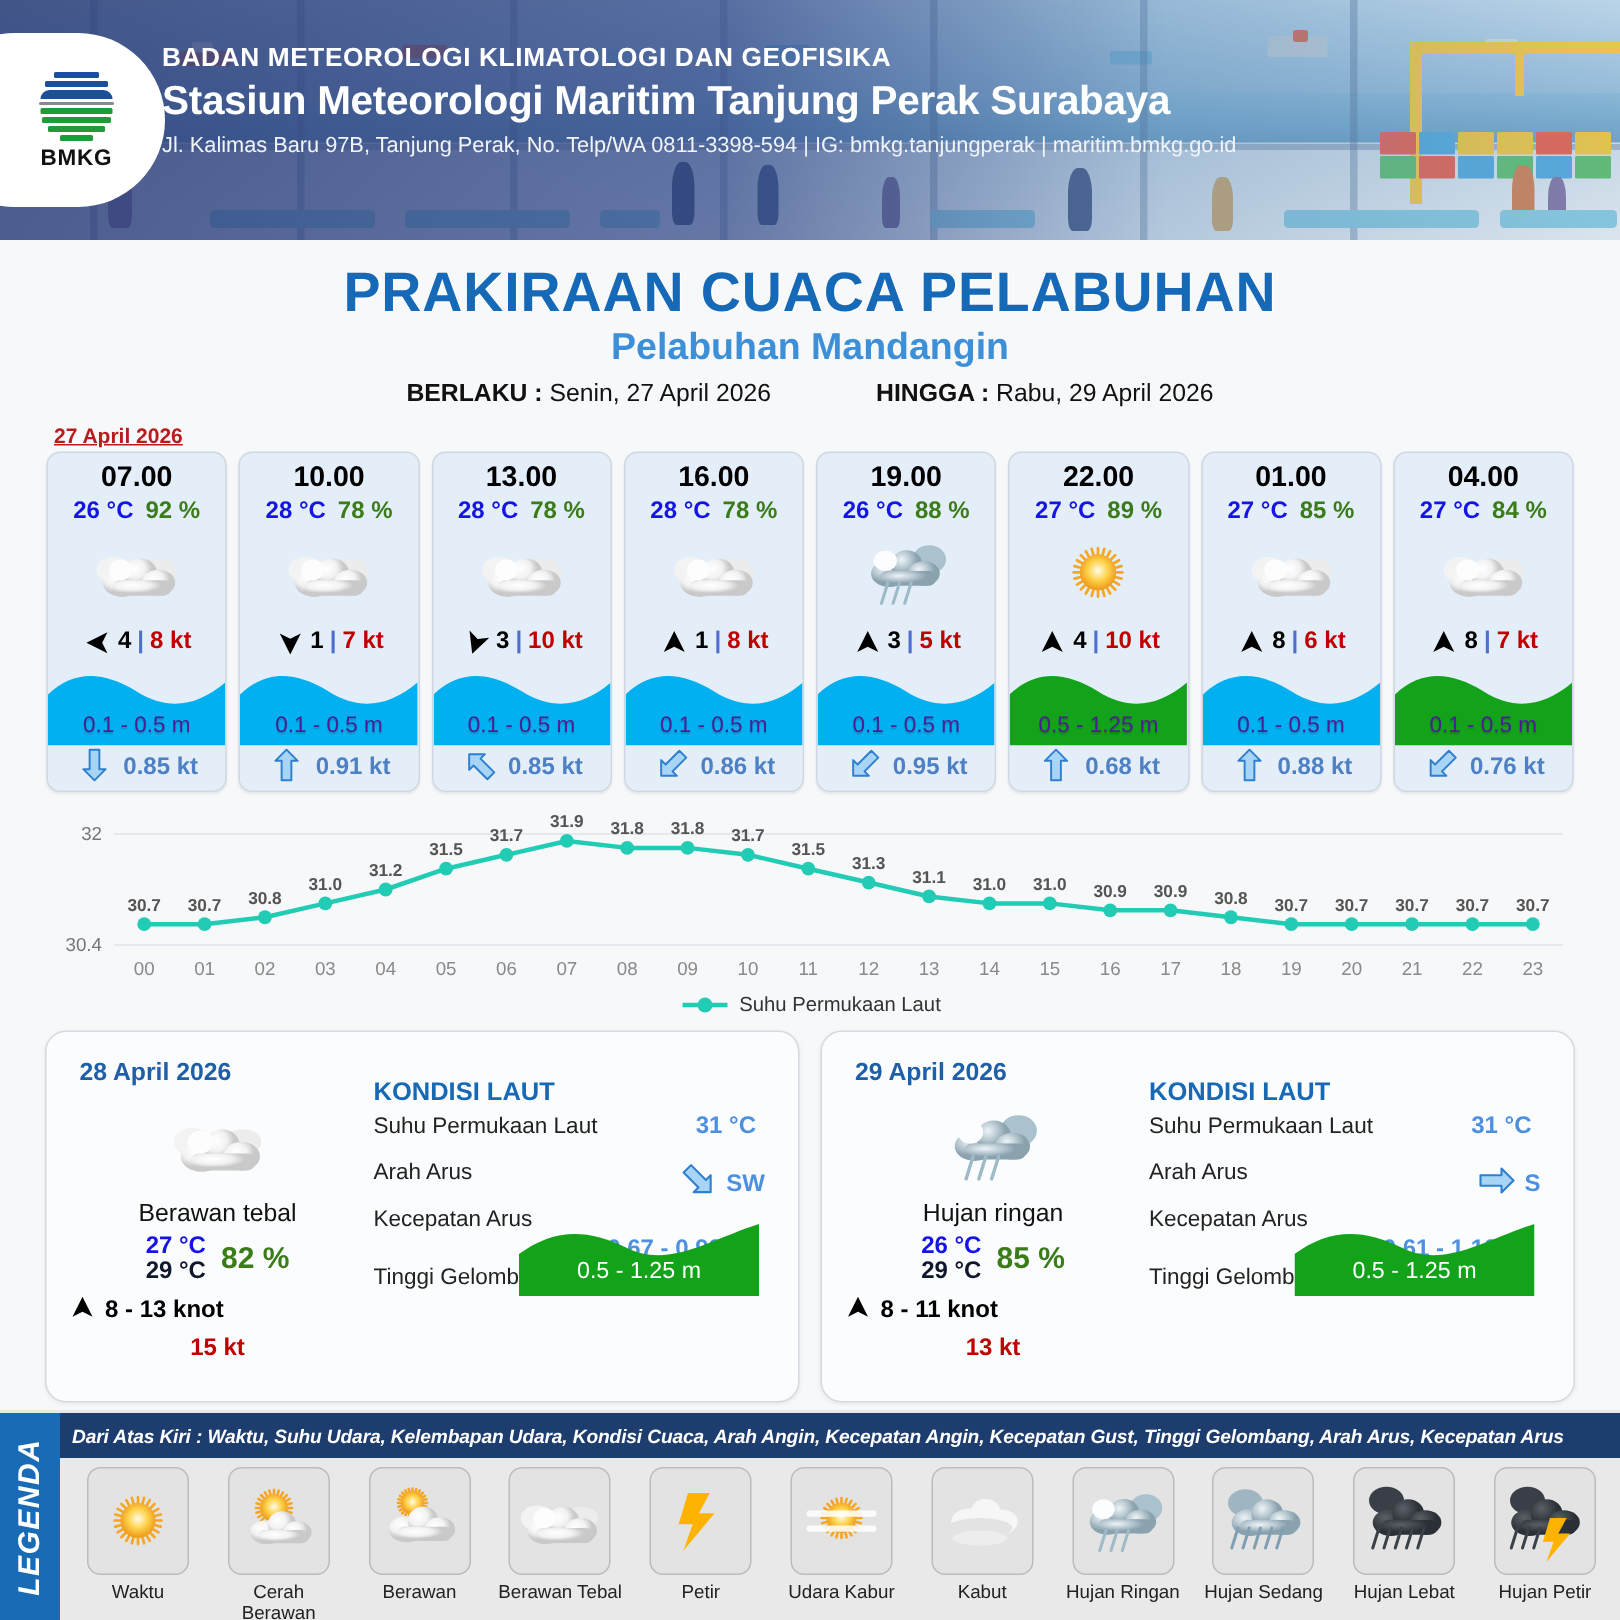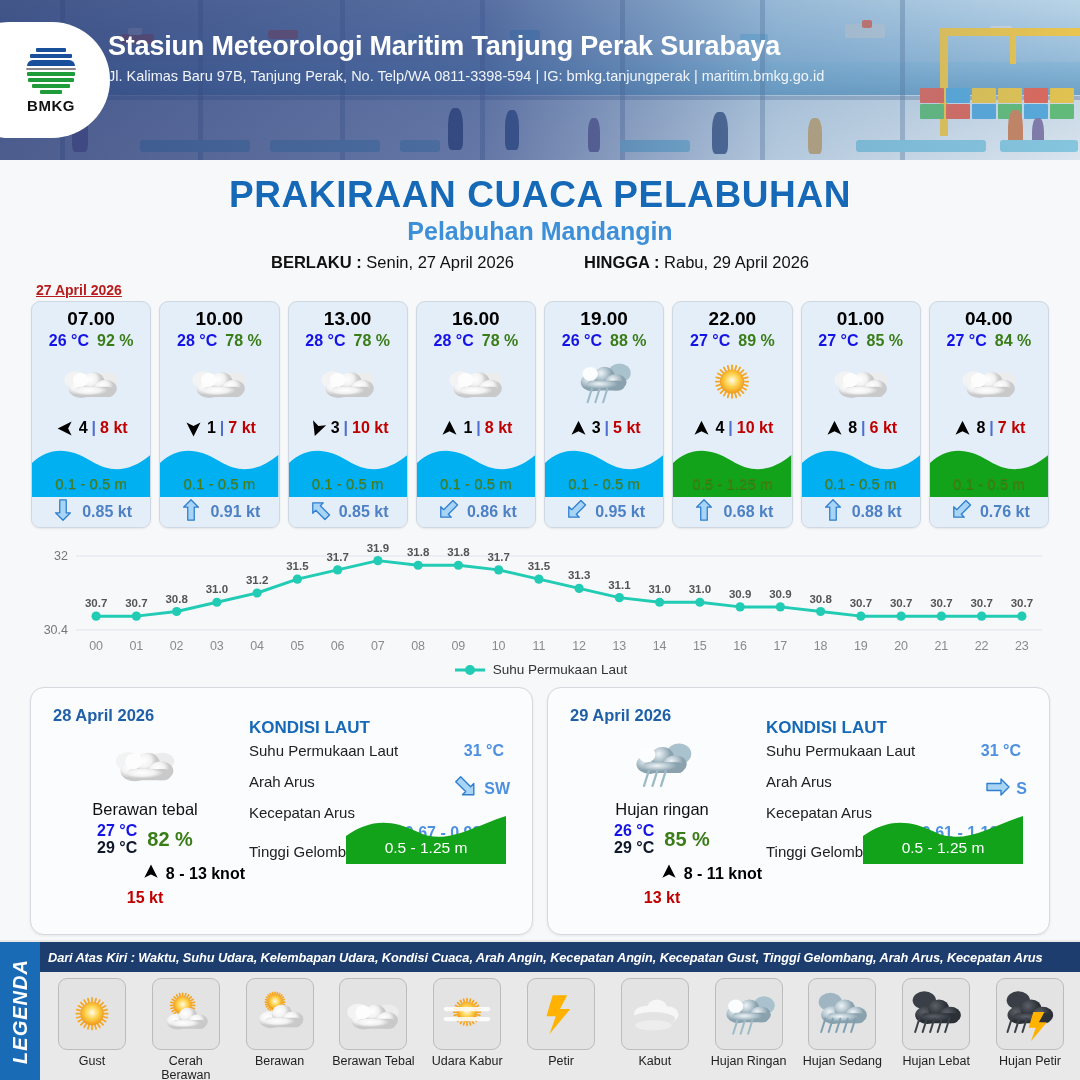--- a/index.html
+++ b/index.html
@@ -101,21 +101,21 @@
   .c-icon { height:62px; display:flex; align-items:center; justify-content:center; margin-top:1px;}
   .c-wind { display:flex; align-items:center; justify-content:center; gap:4px; height:30px; }
   .c-winddir { width:20px; height:20px; display:inline-block; }
   .c-winddeg { font-size:16px; font-weight:bold; color:#000; }
   .c-pipe { color:#4f6fd0; font-weight:bold; font-size:16px; }
   .c-gust { font-size:16px; font-weight:bold; color:#c00000; }
   .wavebox { position:relative; height:56px; margin-top:-2px; }
   .wavebox svg { position:absolute; left:0; bottom:0; width:100%; height:56px; display:block; }
   .wavetxt {
     position:absolute; left:0; right:0; bottom:5px; text-align:center;
-    font-size:15px; color:#4d7c0f; font-weight:normal; z-index:2;
+    font-size:15px; color:#4c1d95; font-weight:normal; z-index:2;
     text-shadow:0 1px 1px rgba(0,0,0,.2);
   }
   .c-cur {
     display:flex; align-items:center; justify-content:center; gap:6px;
     height:30px; background:#e4eef8;
   }
   .c-curtxt { font-size:16px; font-weight:bold; color:#4d80c4; }
 
   
   .chartwrap { margin:14px 0 0 0; padding:0 28px; position:relative; height:118px; }
@@ -134,21 +134,21 @@
   }
   .dp-date { position:absolute; left:22px; top:18px; font-size:16.5px; font-weight:bold; color:#1f5fa8; }
   .dp-left { position:absolute; left:14px; top:44px; width:200px; text-align:center; }
   .dp-icon { height:62px; display:flex; align-items:center; justify-content:center; }
   .dp-cond { font-size:16.5px; color:#111; margin-top:6px; }
   .dp-temps { display:flex; align-items:center; justify-content:center; gap:10px; margin-top:3px; }
   .dp-tcol { display:flex; flex-direction:column; line-height:1.08; }
   .dp-tmin { font-size:16px; font-weight:bold; color:#1414e6; }
   .dp-tmax { font-size:16px; font-weight:bold; color:#0f172a; }
   .dp-hum { font-size:20px; font-weight:bold; color:#3a7d18; }
-  .dp-wind { display:flex; align-items:center; justify-content:flex-end; gap:5px; margin-top:5px; }
+  .dp-wind { display:flex; align-items:center; justify-content:flex-start; gap:5px; margin-top:5px; }
   .dp-windtxt { font-size:16px; font-weight:bold; color:#000; }
   .dp-gust { font-size:16px; font-weight:bold; color:#c00000; margin-top:3px; }
   .dp-right { position:absolute; left:218px; right:14px; top:30px; }
   .dp-title { font-size:17px; font-weight:bold; color:#1669b6; margin-bottom:4px; }
   .dp-row { position:relative; height:31px; }
   .dp-lbl { font-size:15px; color:#222; }
   .dp-val { position:absolute; right:14px; top:0; font-size:16px; font-weight:bold; color:#4d90e0; }
   .dp-val.arrow { right:8px; display:flex; align-items:center; gap:4px; }
   .dp-speed { position:absolute; right:18px; top:20px; font-size:16px; font-weight:bold; color:#4d90e0; }
   .dp-wave { position:absolute; right:12px; bottom:10px; width:160px; height:62px; }
@@ -266,20 +266,21 @@
       <div class="band" style="top:22px;left:2px;width:50px;background:#8a8a8a;height:2px;"></div>
       <div class="band" style="top:26px;left:3px;width:48px;background:#1f9c3a;"></div>
       <div class="band" style="top:32px;left:4px;width:46px;background:#1f9c3a;"></div>
       <div class="band" style="top:38px;left:8px;width:38px;background:#1f9c3a;"></div>
       <div class="band" style="top:44px;left:16px;width:22px;background:#1f9c3a;"></div>
     </div>
     <div class="logo-text">BMKG</div>
   </div>
 
   <div class="hdr-text">
+    <div class="hdr-line1">BADAN METEOROLOGI KLIMATOLOGI DAN GEOFISIKA</div>
     <div class="hdr-line2">Stasiun Meteorologi Maritim Tanjung Perak Surabaya</div>
     <div class="hdr-line3">Jl. Kalimas Baru 97B, Tanjung Perak, No. Telp/WA 0811-3398-594 | IG: bmkg.tanjungperak | maritim.bmkg.go.id</div>
   </div>
 </div>
 
 <div class="title-main">PRAKIRAAN CUACA PELABUHAN</div>
 <div class="title-sub">Pelabuhan Mandangin</div>
 <div class="validrow">
   <div>
     <b>BERLAKU :</b>
@@ -1114,21 +1115,21 @@
             <line x1="32.635352413667235" y1="19.442964258242114" x2="31.121260999817487" y2="13.792298174451066" stroke="#f5a623" stroke-width="2.1" stroke-linecap="round"></line>
             <line x1="36" y1="19" x2="36" y2="13.150000000000002" stroke="#f5a623" stroke-width="2.1" stroke-linecap="round"></line>
             <line x1="39.36464758633277" y1="19.442964258242114" x2="40.87873900018252" y2="13.792298174451066" stroke="#f5a623" stroke-width="2.1" stroke-linecap="round"></line>
             <line x1="42.5" y1="20.7416697508023" x2="45.425" y2="15.675421138663335" stroke="#f5a623" stroke-width="2.1" stroke-linecap="round"></line>
             <line x1="45.192388155425114" y1="22.80761184457488" x2="49.32896282536642" y2="18.671037174633575" stroke="#f5a623" stroke-width="2.1" stroke-linecap="round"></line>
             <line x1="47.2583302491977" y1="25.499999999999993" x2="52.32457886133666" y2="22.574999999999992" stroke="#f5a623" stroke-width="2.1" stroke-linecap="round"></line>
             <line x1="48.557035741757886" y1="28.63535241366723" x2="54.20770182554894" y2="27.121260999817487" stroke="#f5a623" stroke-width="2.1" stroke-linecap="round"></line>
             <circle cx="36" cy="32" r="14" fill="url(#sgcerah-icon60)"></circle>
           </svg>
         </div>
-    <div class="li-lbl">Gust</div>
+    <div class="li-lbl">Waktu</div>
       </div>
       <div class="li">
     <div class="li-box">
           <svg viewBox="0 0 72 64" width="60" height="53.4">
             <defs>
       <radialGradient id="sgcerah-berawan-icon60" cx="50%" cy="45%">
                 <stop offset="0%" stop-color="#fffbe8"></stop>
                 <stop offset="55%" stop-color="#ffd34d"></stop>
                 <stop offset="100%" stop-color="#f0a020"></stop>
               </radialGradient>
@@ -1274,20 +1275,28 @@
       <rect x="8" y="20" width="46" height="12" rx="6" fill="url(#cgberawan-tebal-icon60)"></rect>
             </g>
         <ellipse cx="24" cy="30" rx="9" ry="8" fill="#fdfdfd"></ellipse>
           </svg>
         </div>
     <div class="li-lbl">Berawan Tebal</div>
       </div>
       <div class="li">
     <div class="li-box">
           <svg viewBox="0 0 72 64" width="60" height="53.4">
+            <path d="M26 10 l17.5 0 l-8.75 16.25 l12.5 0 l-25 30 l7.5 -21.25 l-11.25 0 Z" fill="#ffb300"></path>
+          </svg>
+        </div>
+    <div class="li-lbl">Petir</div>
+      </div>
+      <div class="li">
+    <div class="li-box">
+          <svg viewBox="0 0 72 64" width="60" height="53.4">
             <defs>
       <radialGradient id="sgudara-kabur-icon60" cx="50%" cy="45%">
                 <stop offset="0%" stop-color="#fffbe8"></stop>
                 <stop offset="55%" stop-color="#ffd34d"></stop>
                 <stop offset="100%" stop-color="#f0a020"></stop>
               </radialGradient>
       <radialGradient id="cgudara-kabur-icon60" cx="34%" cy="34%">
                 <stop offset="0%" stop-color="#ffffff"></stop>
                 <stop offset="60%" stop-color="#f2f2f2"></stop>
                 <stop offset="100%" stop-color="#c9c9c9"></stop>
@@ -1329,28 +1338,20 @@
             <circle cx="36" cy="30" r="12" fill="url(#sgudara-kabur-icon60)"></circle>
         <rect x="8" y="24" width="56" height="5" rx="2.5" fill="#ffffff" opacity=".85"></rect>
         <rect x="8" y="36" width="56" height="5" rx="2.5" fill="#ffffff" opacity=".85"></rect>
           </svg>
         </div>
     <div class="li-lbl">Udara Kabur</div>
       </div>
       <div class="li">
     <div class="li-box">
           <svg viewBox="0 0 72 64" width="60" height="53.4">
-            <path d="M26 10 l17.5 0 l-8.75 16.25 l12.5 0 l-25 30 l7.5 -21.25 l-11.25 0 Z" fill="#ffb300"></path>
-          </svg>
-        </div>
-    <div class="li-lbl">Petir</div>
-      </div>
-      <div class="li">
-    <div class="li-box">
-          <svg viewBox="0 0 72 64" width="60" height="53.4">
             <defs>
       <radialGradient id="sgkabut-icon60" cx="50%" cy="45%">
                 <stop offset="0%" stop-color="#fffbe8"></stop>
                 <stop offset="55%" stop-color="#ffd34d"></stop>
                 <stop offset="100%" stop-color="#f0a020"></stop>
               </radialGradient>
       <radialGradient id="cgkabut-icon60" cx="34%" cy="34%">
                 <stop offset="0%" stop-color="#ffffff"></stop>
                 <stop offset="60%" stop-color="#f2f2f2"></stop>
                 <stop offset="100%" stop-color="#c9c9c9"></stop>

